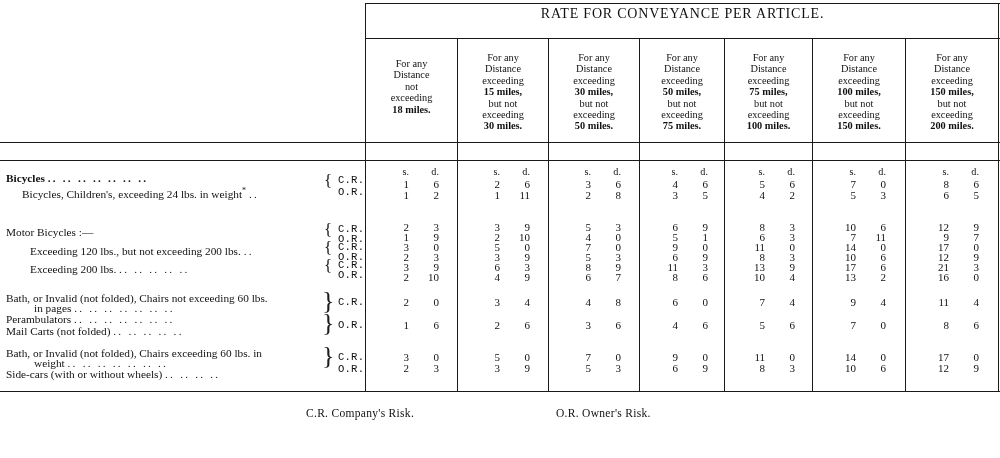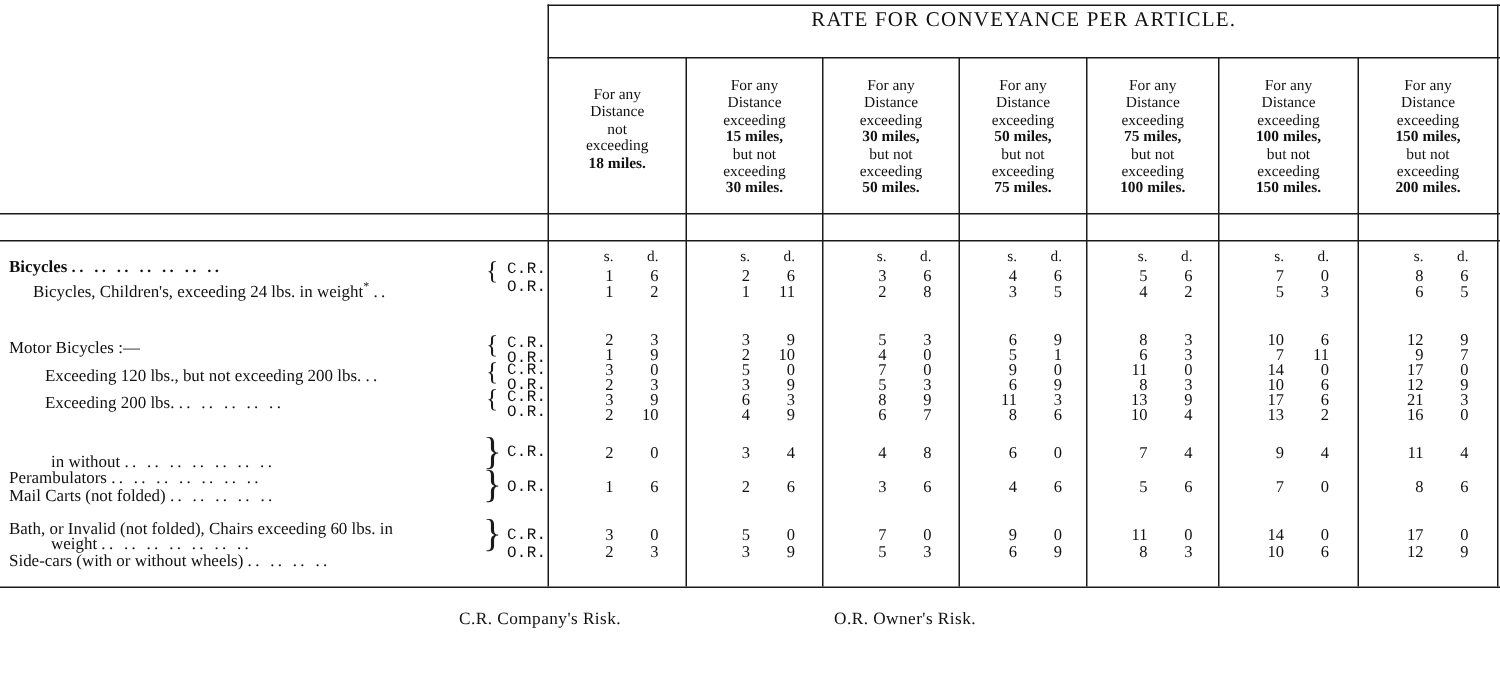--- a/index.html
+++ b/index.html
@@ -180,22 +180,25 @@
 
   <div class="desc" style="left:30px;top:245px;">
     <span>Exceeding 120 lbs., but not exceeding 200 lbs.</span>
     <span class="dots">..</span>
   </div>
   <div class="desc" style="left:30px;top:263px;">
     <span>Exceeding 200 lbs.</span>
     <span class="dots">..        ..        ..        ..        ..</span>
   </div>
 
+  <div class="desc" style="left:6px;top:292px;">
+    <span>Bath, or Invalid (not folded), Chairs not exceeding 60 lbs.</span>
+  </div>
   <div class="desc" style="left:34px;top:302px;">
-    <span>in without</span>
+    <span>in pages</span>
     <span class="dots">..        ..        ..        ..        ..        ..        ..</span>
   </div>
   <div class="desc" style="left:6px;top:325px;">
     <span>Mail Carts (not folded)</span>
     <span class="dots">..        ..        ..        ..        ..</span>
   </div>
   <div class="desc" style="left:6px;top:313px;">
     <span>Perambulators</span>
     <span class="dots">..        ..        ..        ..        ..        ..        ..</span>
   </div>

